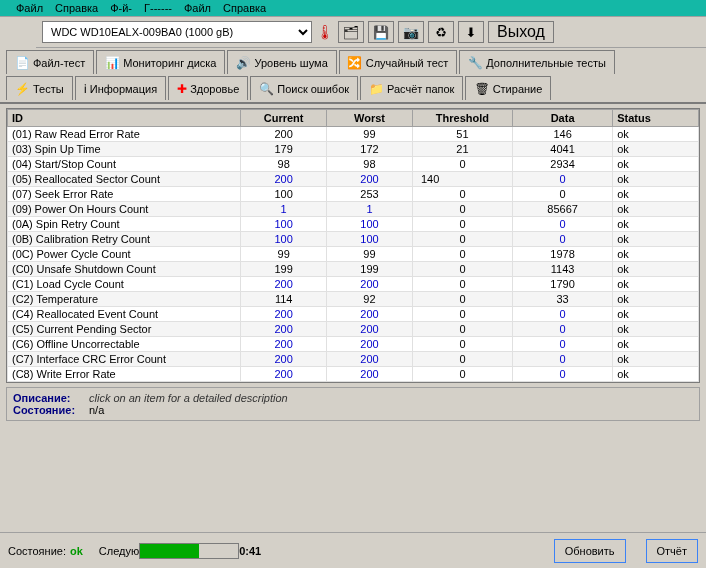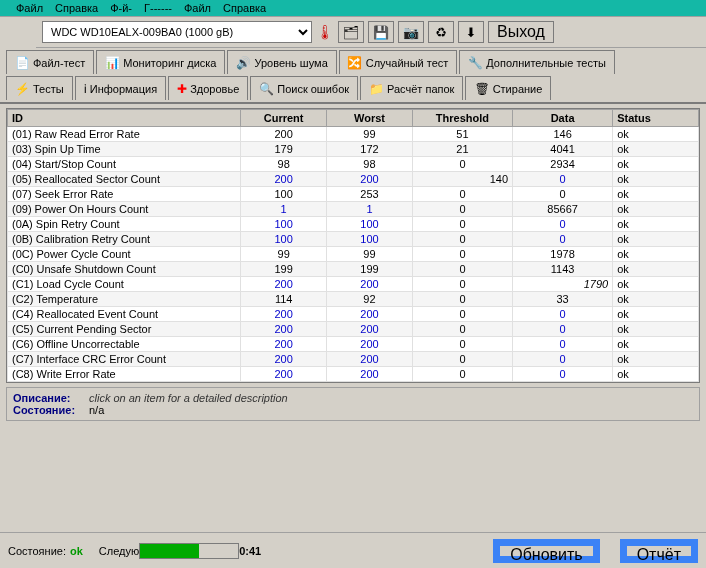--- a/index.html
+++ b/index.html
@@ -47,21 +47,21 @@
 
     
     .statusbar { background: #d4d0c8; border-top: 1px solid #a0a0a0; padding: 4px 8px; display: flex; align-items: center; gap: 16px; position: absolute; bottom: 0; left: 0; right: 0; height: 36px; }
     .status-section { display: flex; align-items: center; gap: 4px; }
     .status-label { font-size: 11px; }
     .status-ok { color: #009900; font-weight: bold; font-size: 11px; }
     .progress-container { display: flex; align-items: center; gap: 0; }
     .progress-bar-outer { width: 100px; height: 16px; border: 1px solid #7b7b7b; background: #d4d0c8; }
     .progress-bar-inner { height: 100%; background: #00aa00; width: 60%; }
     .time-label { font-size: 11px; font-weight: bold; }
-    .btn-update, .btn-report { height: 24px; padding: 0 10px; background: #d4d0c8; border: 7px solid #3b82f6; cursor: pointer; font-size: 16px; margin-left: auto; }
+    .btn-update, .btn-report { height: 24px; padding: 0 10px; background: #d4d0c8; border: 1px solid #3b82f6; cursor: pointer; font-size: 11px; margin-left: auto; }
     .btn-report { margin-left: 4px; }
     .spacer { flex: 1; }
   </style>
 </head>
 <body>
 
 <div class="menubar">
   <span>Файл</span>
   <span>Справка</span>
   <span>Ф-й-</span>
@@ -165,21 +165,21 @@
     <td class="col-current" style="text-align:center;">98</td>
     <td class="col-worst" style="text-align:center;">98</td>
     <td class="col-threshold" style="text-align:center;">0</td>
     <td class="col-data" style="text-align:center;">2934</td>
     <td class="col-status">ok</td>
   </tr>
         <tr>
     <td class="col-id">(05) Reallocated Sector Count</td>
     <td class="col-current" style="text-align:center;color:#0000cc;">200</td>
     <td class="col-worst" style="text-align:center;color:#0000cc;">200</td>
-    <td class="col-threshold" style="text-align:right;padding-left:8px;">140</td>
+    <td class="col-threshold" style="text-align:left;padding-left:8px;">140</td>
     <td class="col-data" style="text-align:center;color:#0000cc;">0</td>
     <td class="col-status">ok</td>
   </tr>
         <tr>
     <td class="col-id">(07) Seek Error Rate</td>
     <td class="col-current" style="text-align:center;">100</td>
     <td class="col-worst" style="text-align:center;">253</td>
     <td class="col-threshold" style="text-align:center;">0</td>
     <td class="col-data" style="text-align:center;">0</td>
     <td class="col-status">ok</td>
@@ -222,21 +222,21 @@
     <td class="col-worst" style="text-align:center;">199</td>
     <td class="col-threshold" style="text-align:center;">0</td>
     <td class="col-data" style="text-align:center;">1143</td>
     <td class="col-status">ok</td>
   </tr>
         <tr>
     <td class="col-id">(C1) Load Cycle Count</td>
     <td class="col-current" style="text-align:center;color:#0000cc;">200</td>
     <td class="col-worst" style="text-align:center;color:#0000cc;">200</td>
     <td class="col-threshold" style="text-align:center;">0</td>
-    <td class="col-data" style="text-align:right;font-style:italic;">1790</td>
+    <td class="col-data" style="text-align:center;">1790</td>
     <td class="col-status">ok</td>
   </tr>
         <tr>
     <td class="col-id">(C2) Temperature</td>
     <td class="col-current" style="text-align:center;">114</td>
     <td class="col-worst" style="text-align:center;">92</td>
     <td class="col-threshold" style="text-align:center;">0</td>
     <td class="col-data" style="text-align:center;">33</td>
     <td class="col-status">ok</td>
   </tr>

